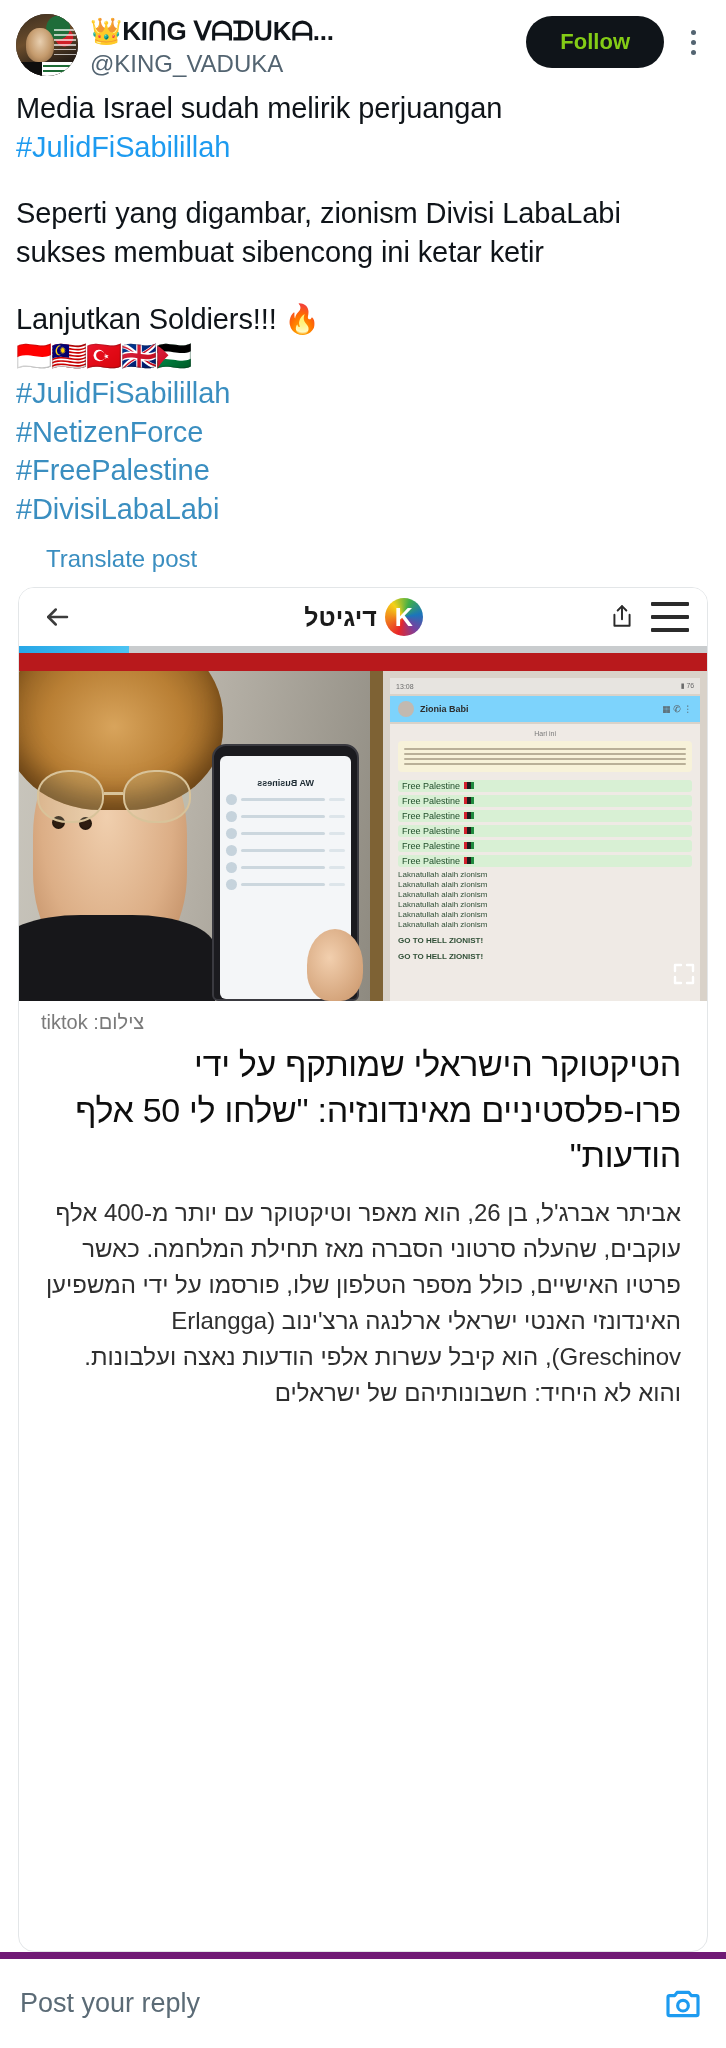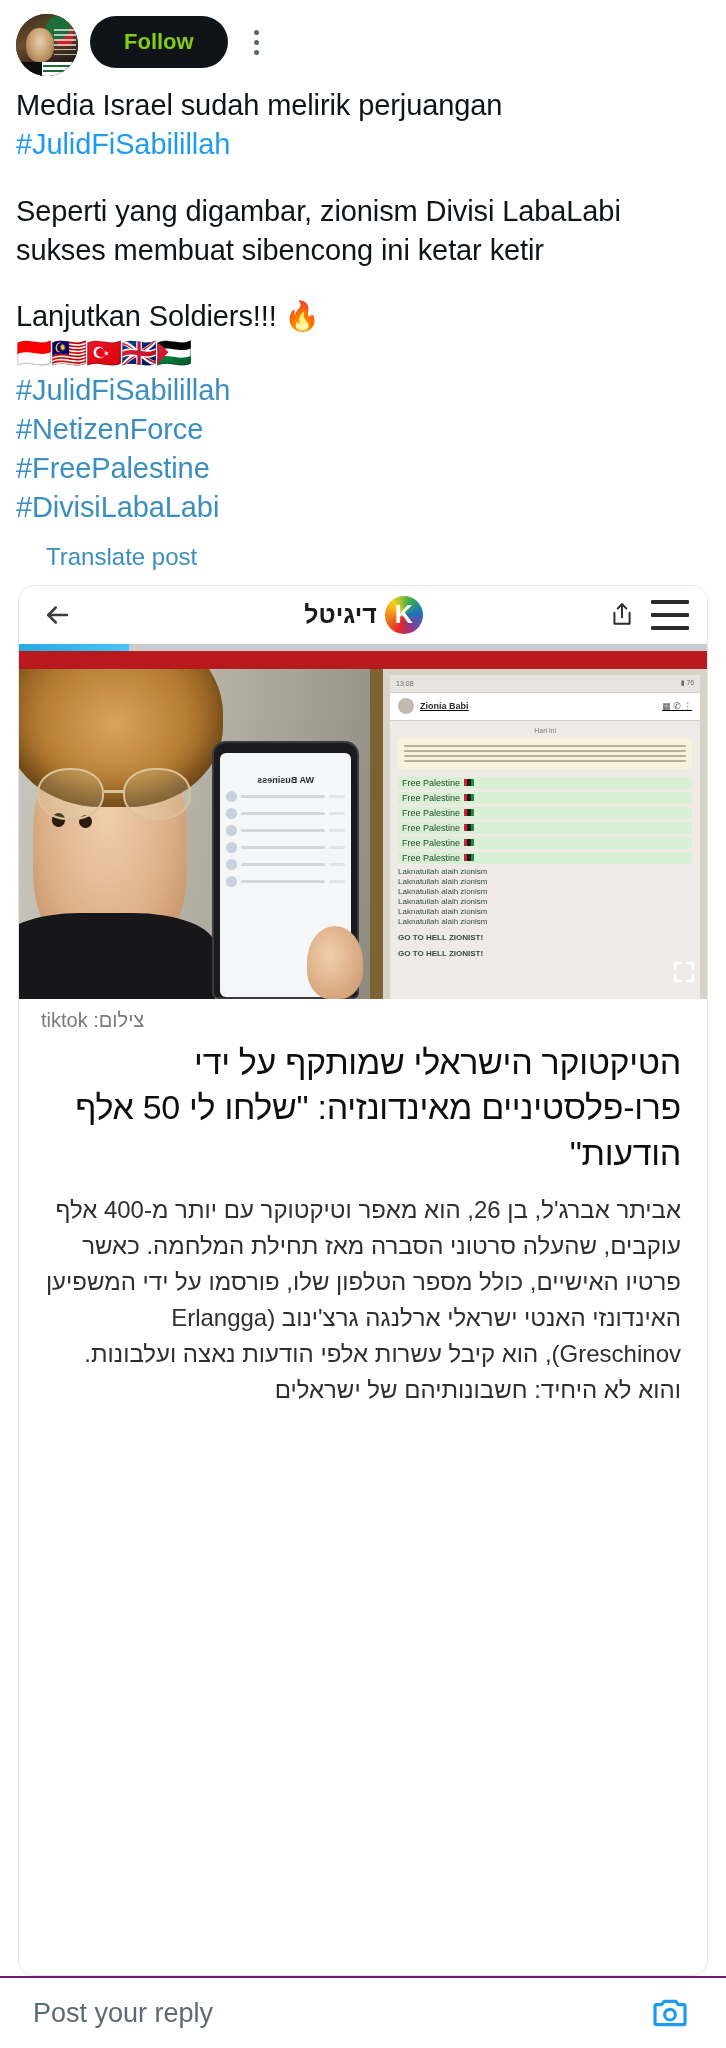--- a/index.html
+++ b/index.html
@@ -195,21 +195,21 @@
 
   .ph-right { flex: 1 1 auto; position: relative; overflow: hidden; background: #cfc6bd; }
   .ph-right .frame { position:absolute; inset:0; background: linear-gradient(90deg,#7e6234 0 4%, #d9d2c9 4% 100%); }
   .ph-right .devbar {
     position:absolute; left:6%; right:2%; top:2%; height:5%;
     background:#e7e4e0; display:flex; align-items:center; justify-content:space-between;
     padding: 0 6px; font-size: 7px; color:#6b6b6b;
   }
   .ph-right .chathead {
     position:absolute; left:6%; right:2%; top:7.5%; height:8%;
-    background:#ffffff; display:flex; align-items:center; gap:6px; padding: 0 8px; text-decoration: underline;
+    background:#7dd3fc; display:flex; align-items:center; gap:6px; padding: 0 8px;
   }
   .ph-right .chathead .ca { width:16px; height:16px; border-radius:50%; background:#c2b9b0; }
   .ph-right .chathead .cn { font-size: 9px; color:#2d2d2d; font-weight:600; }
   .ph-right .chathead .ci { margin-left:auto; display:flex; gap:6px; color:#555; font-size:9px; }
   .ph-right .body {
     position:absolute; left:6%; right:2%; top:16%; bottom:0; background:#efeae5; padding: 6px 8px;
   }
   .ph-right .note {
     background:#f7f2d9; border-radius:4px; padding:4px 6px; margin-bottom: 8px;
   }
@@ -239,24 +239,24 @@
   .article-body {
     direction: rtl; text-align: right;
     padding: 16px 26px 0 26px;
     font-size: 24px; color: #2f2f2f; line-height: 1.5;
     overflow: hidden; flex: 1 1 auto;
   }
 
   
   .reply-bar {
     flex: 0 0 auto;
-    border-top: 2px solid #701a75;
-    height: 72px;
+    border-top: 7px solid #701a75;
+    height: 96px;
     display: flex; align-items: center;
-    padding: 0 33px; gap: 12px; background: #fff;
+    padding: 0 20px; gap: 12px; background: #fff;
   }
   .reply-input {
     flex: 1 1 auto; border: none; outline: none;
     font-size: 27px; color: #536471;
     font-family: "Liberation Sans", sans-serif;
     background: transparent;
   }
   .reply-input::placeholder { color: #5b6b76; }
   .camera-btn { width: 46px; height: 46px; display:flex; align-items:center; justify-content:center; cursor:pointer; }
 </style>
@@ -264,20 +264,24 @@
 <body>
 
 <div id="app">
 
   <div class="tweet-header">
     <div class="avatar">
       <div class="av-bg"></div>
       <div class="av-face"></div>
       <div class="av-txt"></div>
       <div class="av-bottom"></div>
+    </div>
+    <div class="name-block">
+      <div class="display-name">👑KIᑎG ᐯᗩᗪᑌKᗩ...</div>
+      <div class="handle">@KING_VADUKA</div>
     </div>
     <button class="follow-btn">Follow</button>
     <div class="more-btn">
       <i></i>
         <i></i>
         <i></i>
     </div>
   </div>
 
   <div class="tweet-body">

